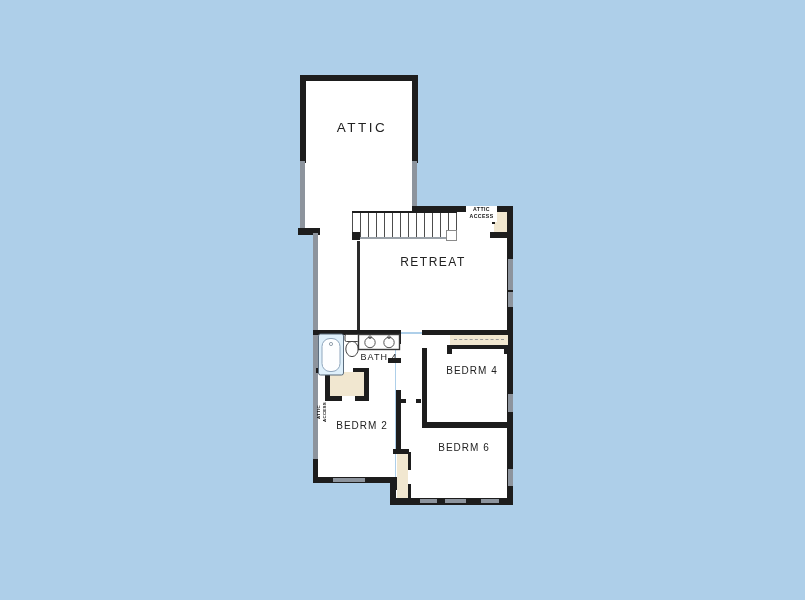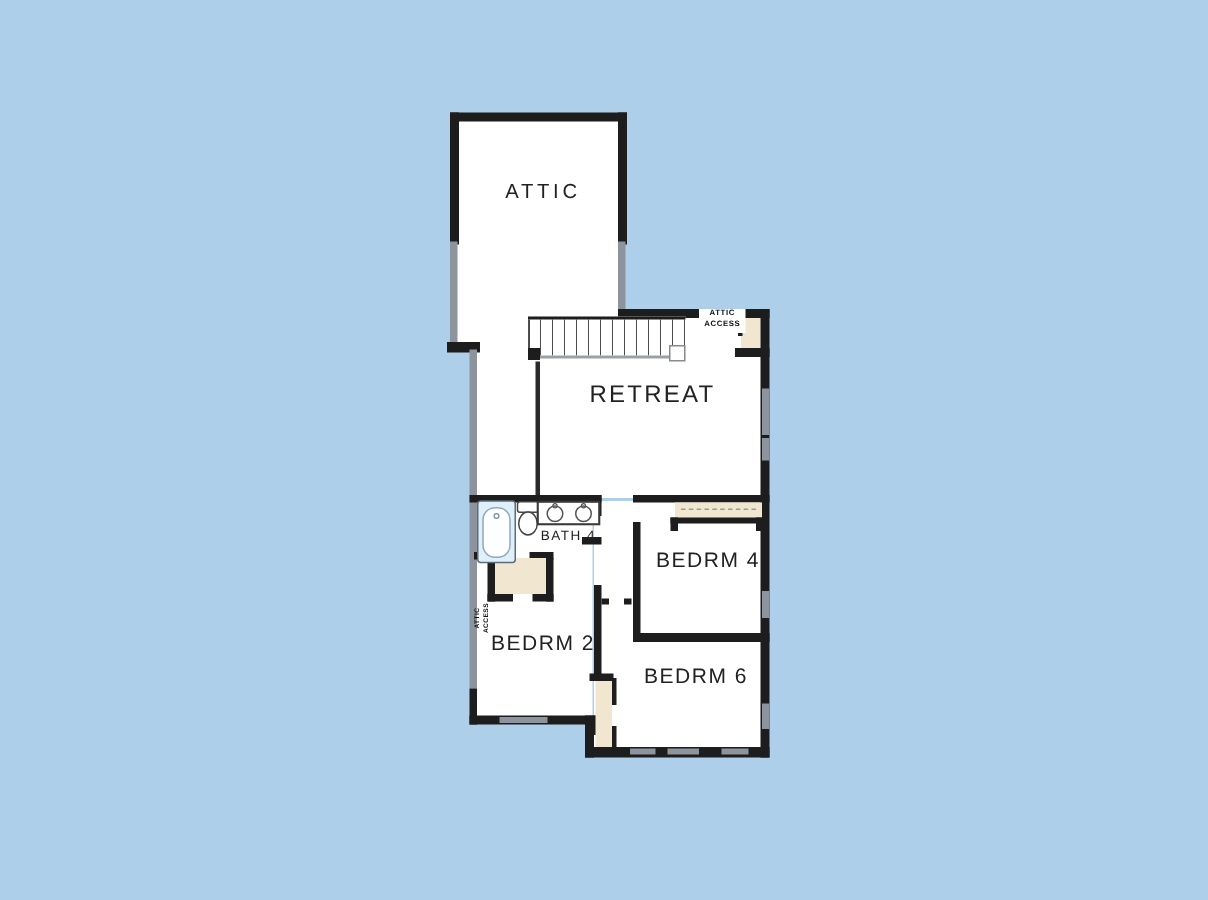--- a/index.html
+++ b/index.html
@@ -11,23 +11,23 @@
   #plan{position:relative;width:805px;height:600px;background:#aecfe9;}
   .floor{position:absolute;background:#ffffff;}
   .w{position:absolute;background:#1d1d1d;}
   .g{position:absolute;background:#8d949d;}
   .bg{position:absolute;background:#f1e7d0;}
   .lbl{
     position:absolute;color:#222;text-align:center;
     letter-spacing:1px;white-space:nowrap;
   }
   .lbl-open{font-size:13.5px;letter-spacing:2.5px;}
-  .lbl-retreat{font-size:16px;letter-spacing:1.5px;}
+  .lbl-retreat{font-size:12px;letter-spacing:1.5px;}
   .lbl-bath{font-size:9px;}
-  .lbl-bed{font-size:14px;}
+  .lbl-bed{font-size:10px;}
   .attic-top{
     position:absolute;left:466px;top:206px;width:31px;height:16px;
     background:#fff;color:#111;font-weight:bold;font-size:5.2px;
     line-height:7px;text-align:center;letter-spacing:0.4px;
   }
   .attic-side{
     position:absolute;left:303px;top:406px;width:37px;height:12px;
     color:#111;font-weight:bold;font-size:4.4px;line-height:5.5px;
     text-align:center;letter-spacing:0.3px;
     transform:rotate(-90deg);transform-origin:center center;

